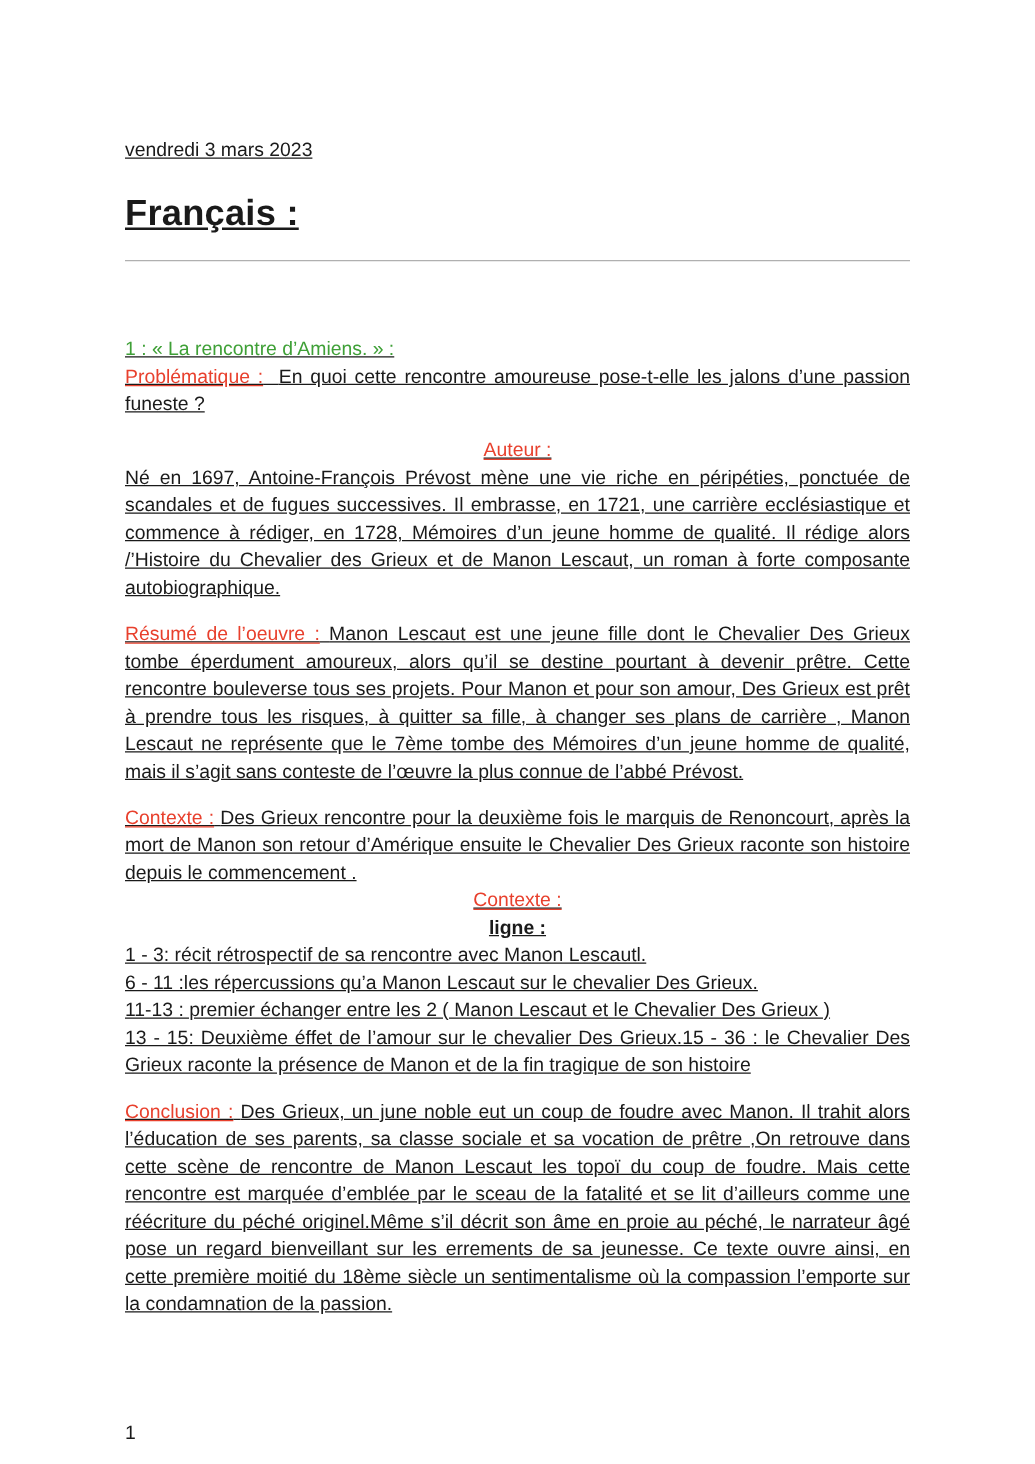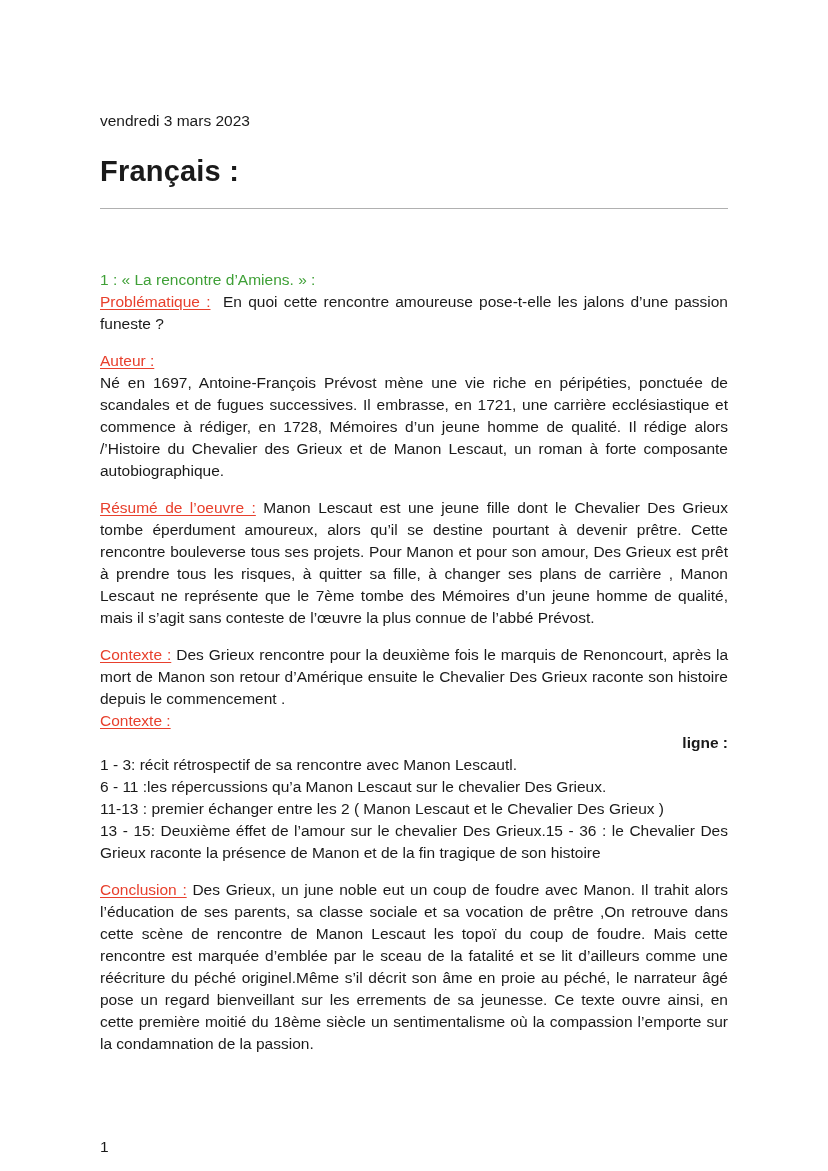--- a/index.html
+++ b/index.html
@@ -10,20 +10,21 @@
     font-family: "Liberation Sans", sans-serif;
     color: #1a1a1a;
     position: relative;
     overflow: hidden;
   }
   .page {
     position: relative;
     width: 828px;
     height: 839px;
     background: #ffffff;
+    text-decoration: underline;
   }
   .content {
     padding: 110px 100px 0 100px;
     font-size: 15.5px;
     line-height: 22px;
   }
   .date { font-size: 15.5px; }
   .doc-title {
     margin-top: 28px;
     font-size: 29px;
@@ -34,30 +35,30 @@
     margin-top: 26px;
     border: none;
     border-top: 1px solid #b0b0b0;
     height: 0;
   }
   .green-heading {
     margin-top: 60px;
     color: var(--green, #3fa037);
   }
   p.para { text-align: justify; }
-  p.plain { text-align: left; }
+  p.plain { text-align: center; }
   .gap { margin-top: 15px; }
   .red-label {
     color: var(--red, #e8402d);
     text-decoration: underline;
     text-underline-offset: 2px;
     margin-top: 24px;
   }
   .ligne-heading {
-    text-align: right;
+    text-align: center;
     font-weight: bold;
   }
   .page-number {
     position: absolute;
     left: 100px;
     top: 1138px;
     font-size: 15.5px;
   }
 </style>
 </head>

